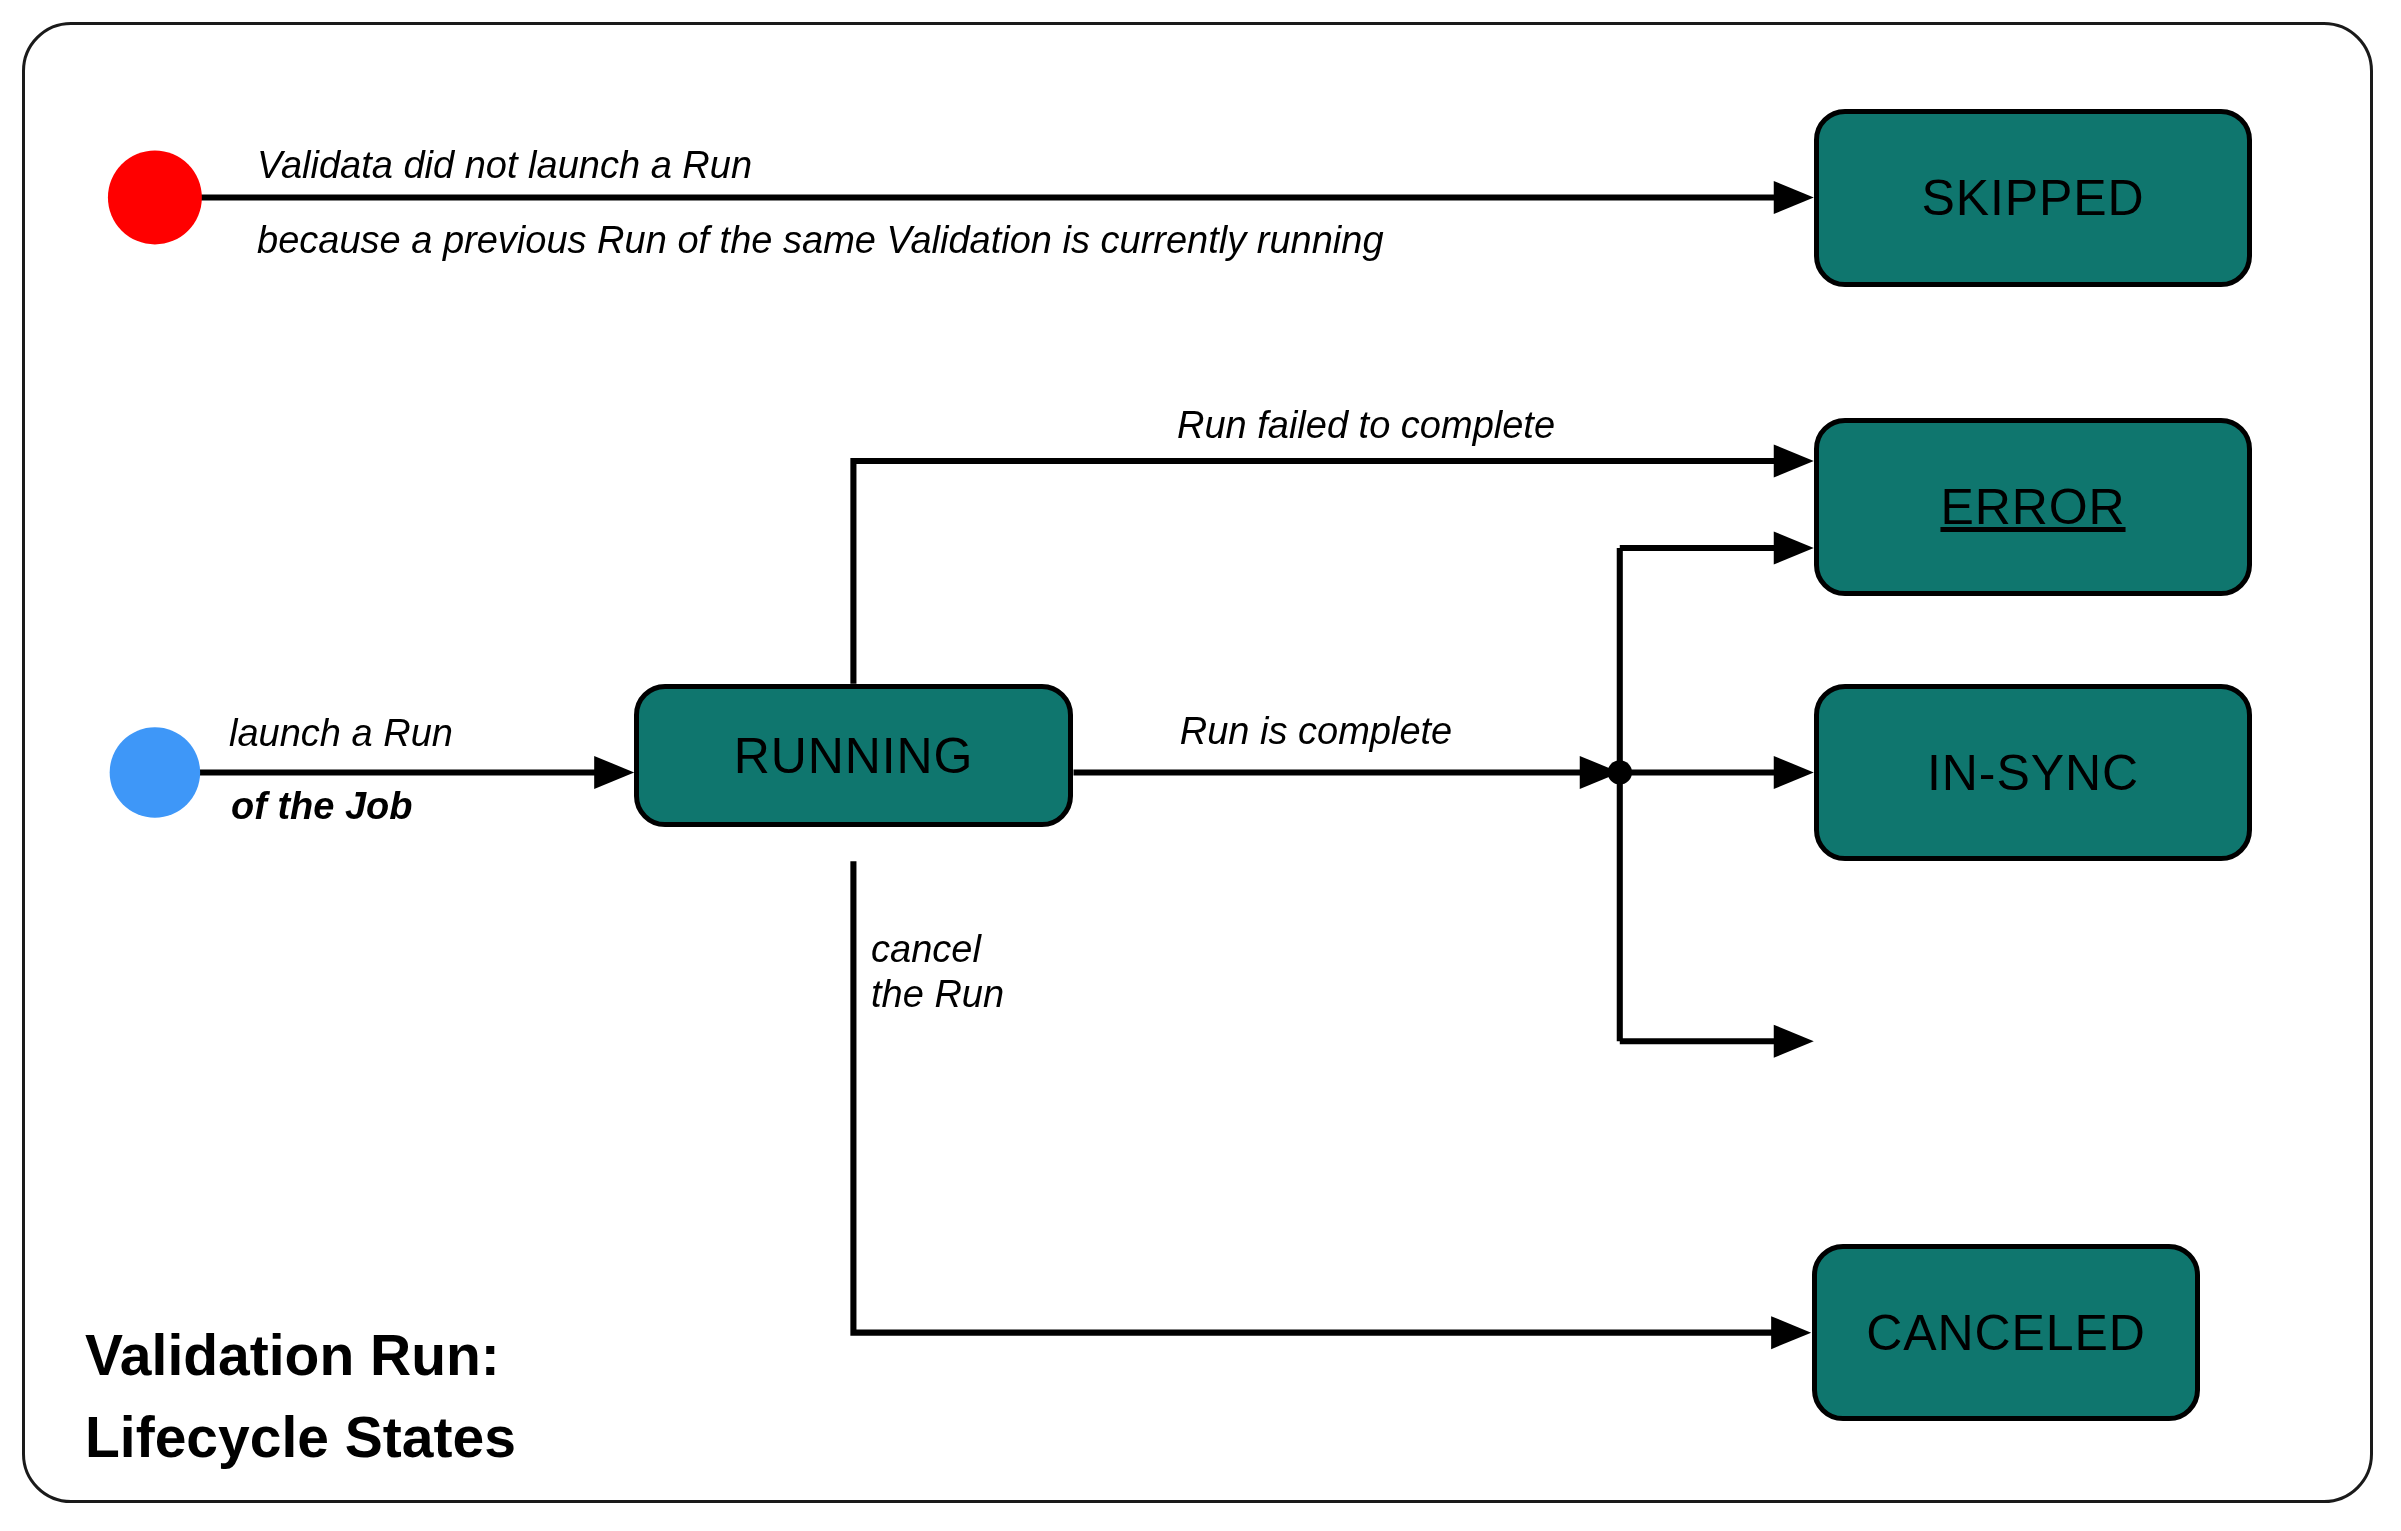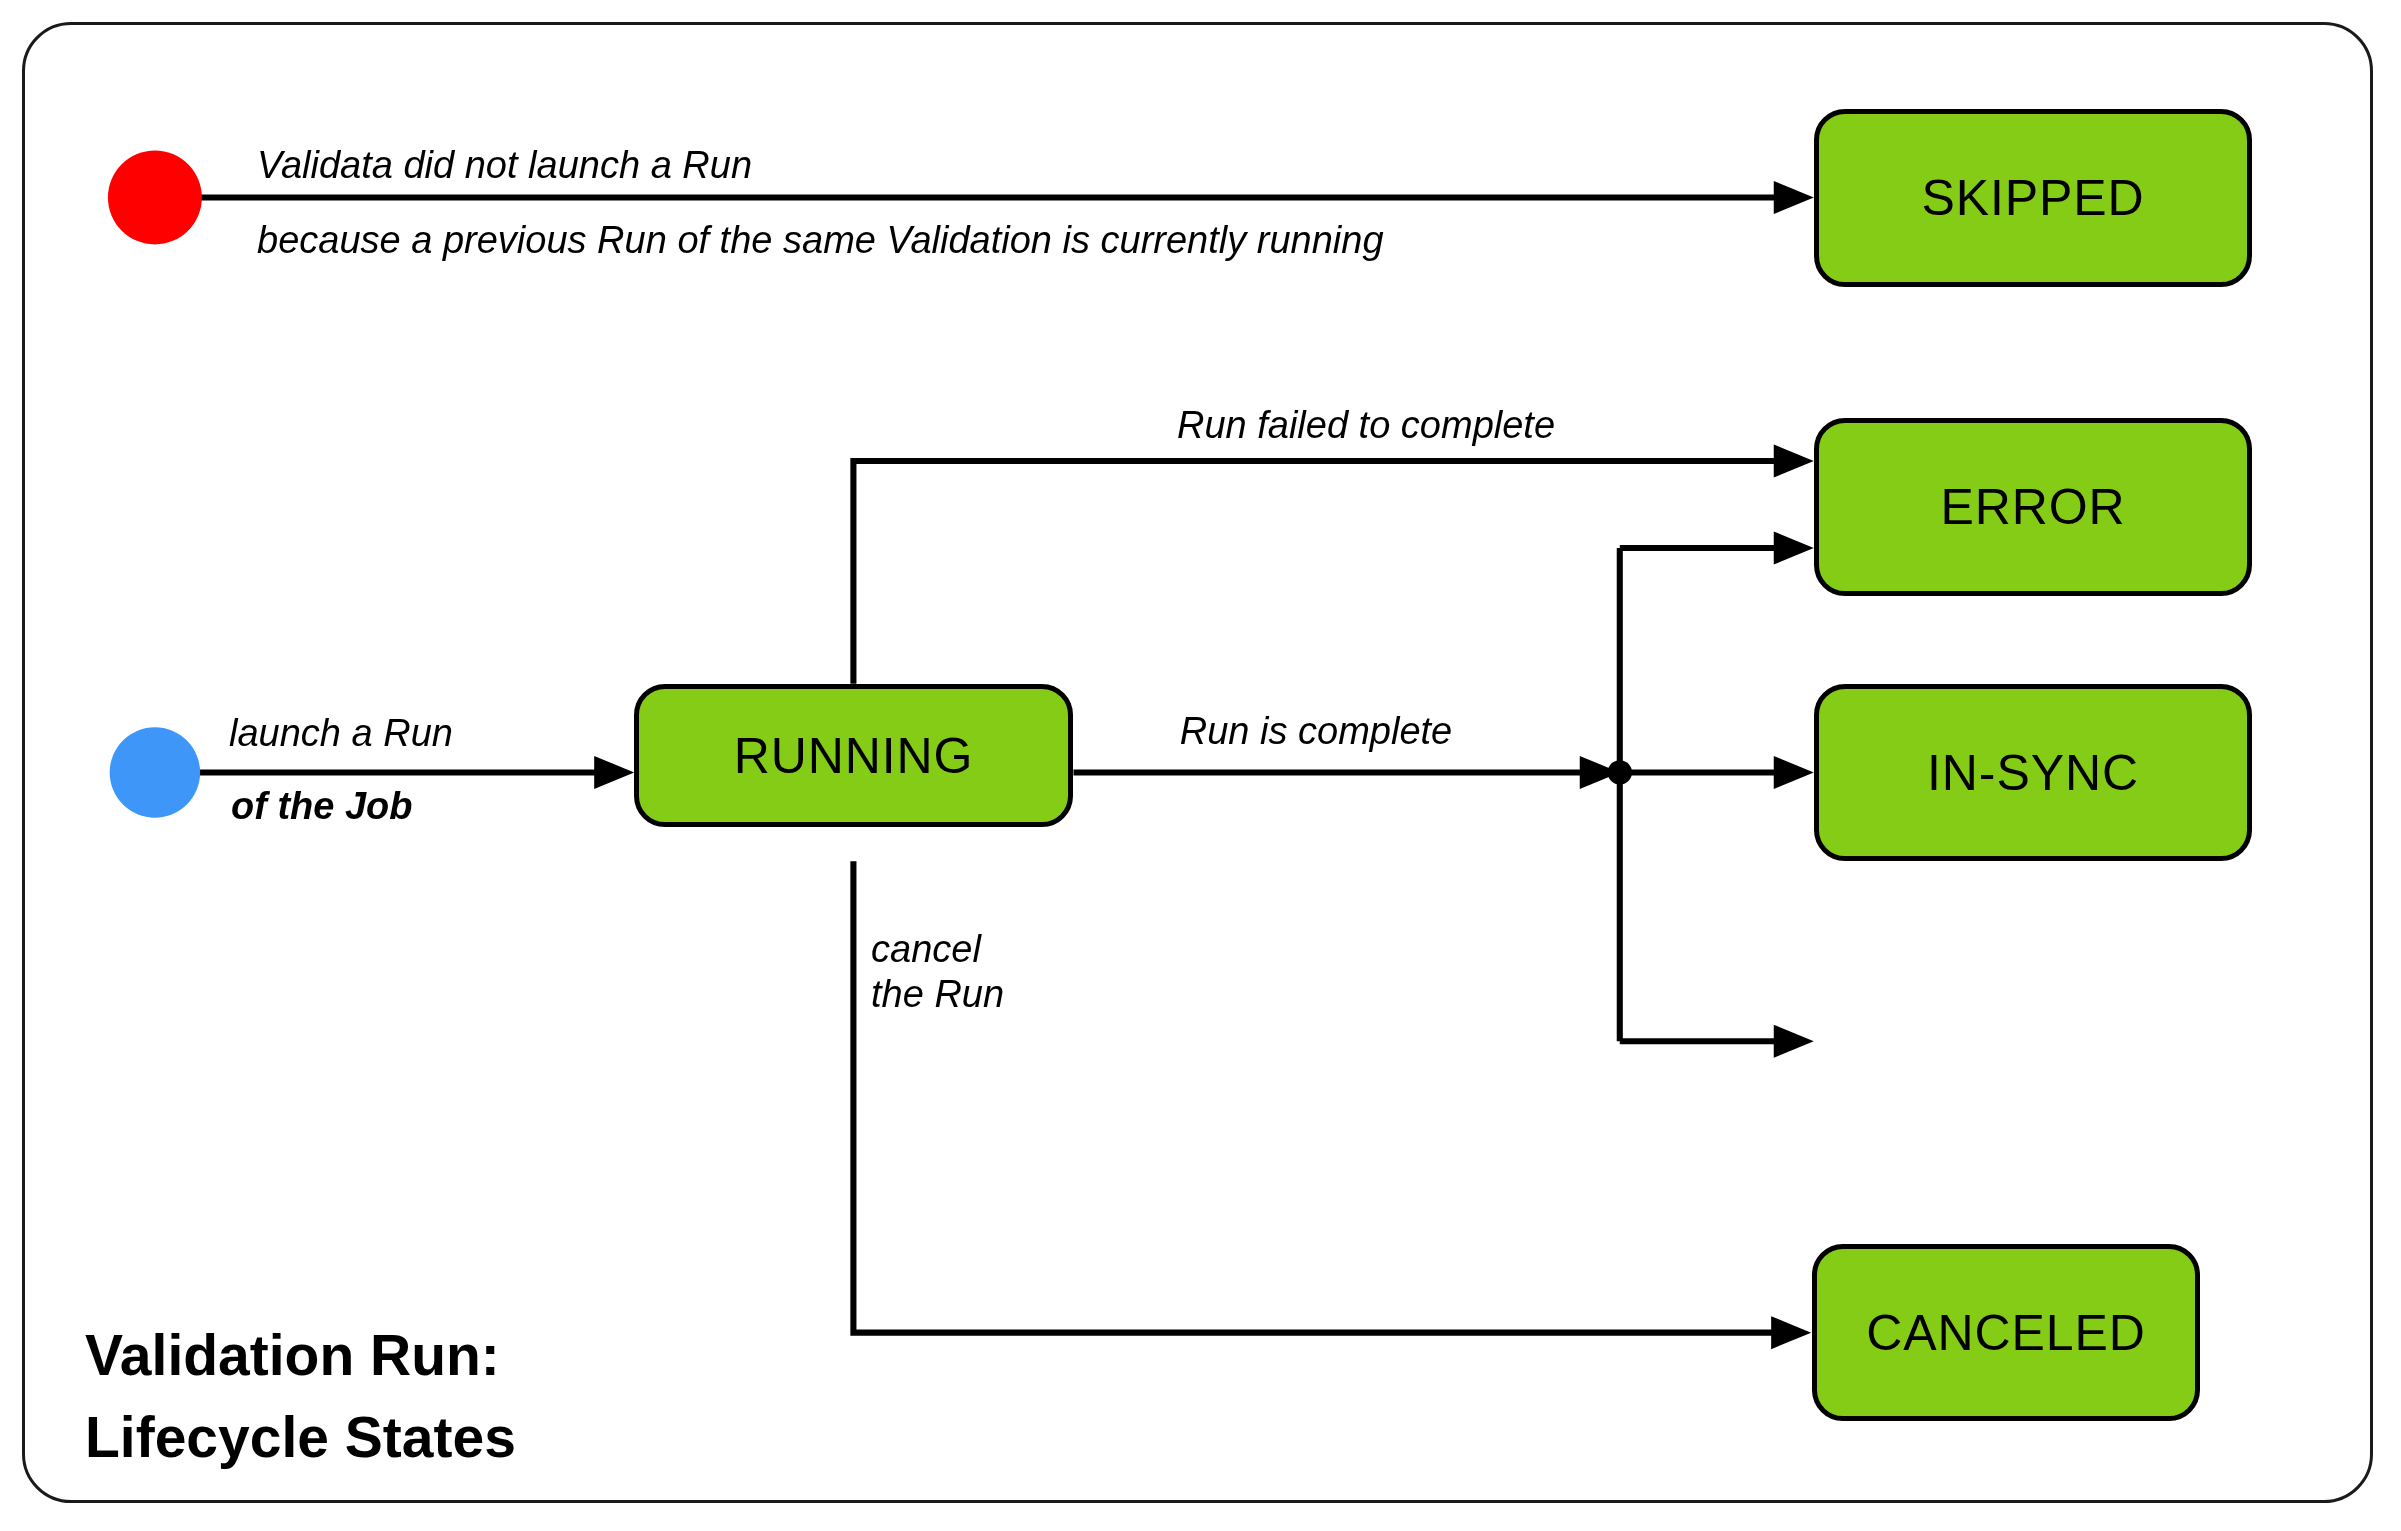--- a/index.html
+++ b/index.html
@@ -15,21 +15,21 @@
     width: 2351px; height: 1481px;
     border: 3.5px solid #1a1a1a; border-radius: 49px;
     box-sizing: border-box; background: #ffffff;
   }
 
   svg.wires { position: absolute; left: 0; top: 0; width: 2401px; height: 1531px; }
 
   .state-box {
     position: absolute; box-sizing: border-box;
     border: 5.2px solid #000; border-radius: 31px;
-    background: #84cc16;
+    background: #0f766e;
     display: flex; align-items: center; justify-content: center;
     font-size: 50px; font-weight: 400; letter-spacing: 0.9px;
     white-space: nowrap;
   }
 
   .note {
     position: absolute; font-style: italic; font-size: 38px;
     white-space: nowrap; transform: translateY(-50%);
   }
   .note.centered { transform: translate(-50%, -50%); }
@@ -79,21 +79,21 @@
     <polygon points="2082,1532 2036,1513 2036,1551" fill="#000"></polygon>
 
     <circle cx="178" cy="227" r="54" fill="#FF0000"></circle>
     <circle cx="178" cy="888" r="52" fill="#3E97F8"></circle>
   </svg>
 
   <div class="state-box" style="left:1814px; top:109px; width:438px; height:178px;">
     <span>SKIPPED</span>
   </div>
 
-  <div class="state-box" style="left:1814px; top:418px; width:438px; height:178px;">
+  <div class="state-box" style="left:1814px; top:418px; width:438px; height:178px;text-decoration:underline;">
     <span>ERROR</span>
   </div>
 
   <div class="state-box" style="left:634px; top:684px; width:439px; height:143px;">
     <span>RUNNING</span>
   </div>
 
   <div class="state-box" style="left:1814px; top:684px; width:438px; height:177px;">
     <span>IN-SYNC</span>
   </div>

